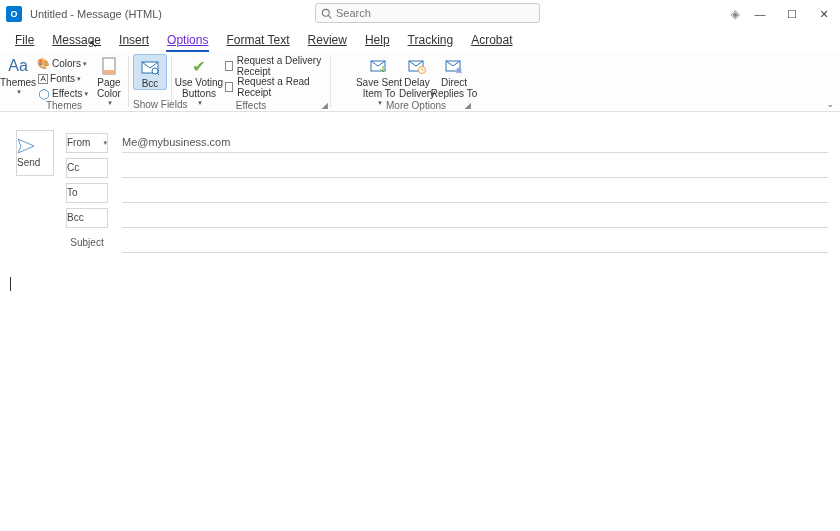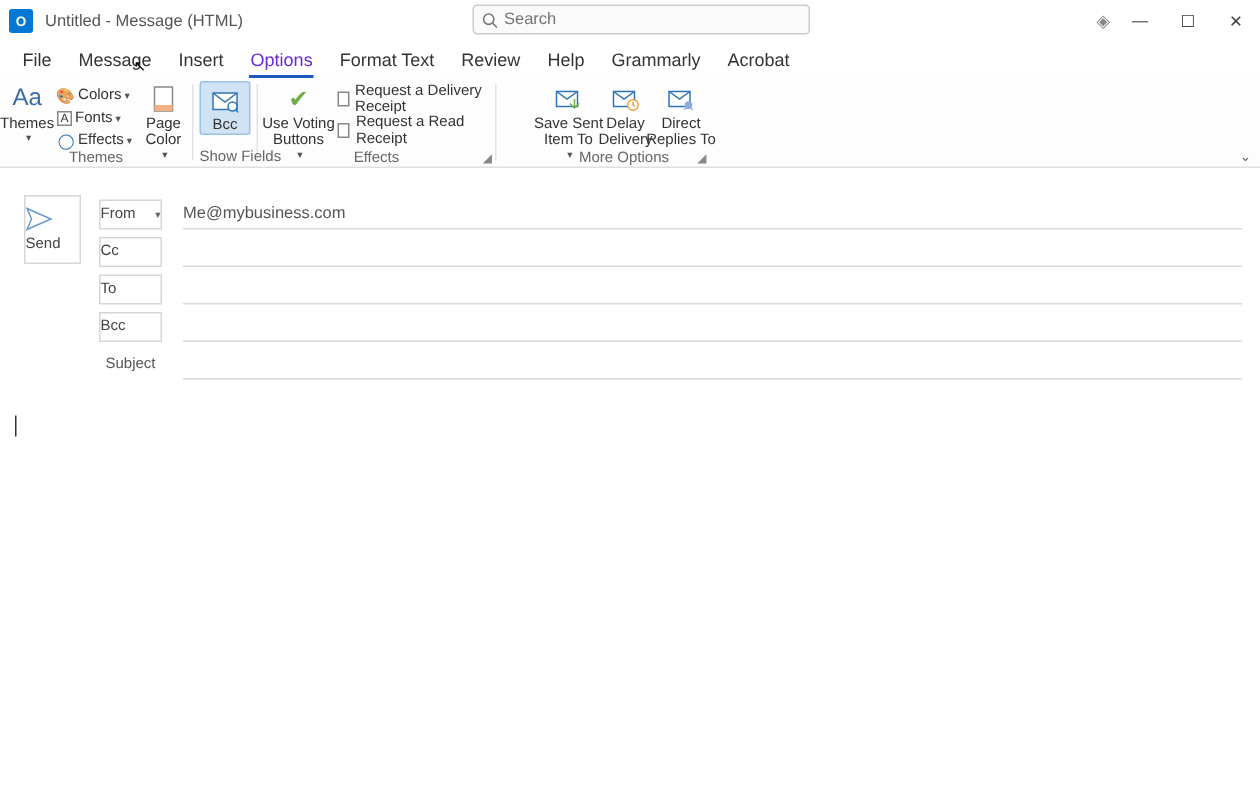--- a/index.html
+++ b/index.html
@@ -11,21 +11,21 @@
   .titlebar .title { margin-left: 8px; font-size: 11px; color: #555; }
   .searchwrap { position: absolute; left: 315px; top: 3px; width: 225px; height: 20px; border:1px solid #ccc; border-radius:3px; display:flex; align-items:center; background:#fafafa;}
   .searchwrap .sicon { width:20px; display:flex; align-items:center; justify-content:center; color:#666; font-size:11px;}
   .searchwrap input { border:none; outline:none; background:transparent; flex:1; font-size:11px; color:#444;}
   .win-controls { position:absolute; right:0; top:0; height:28px; display:flex; align-items:center;}
   .win-controls .wc { width:32px; height:28px; display:flex; align-items:center; justify-content:center; color:#444;}
   .diamond { position:absolute; right:100px; top:7px; color:#888; font-size:12px;}
 
   
   .menu { height: 24px; display:flex; align-items:flex-end; padding-left:6px; border-bottom:0; background:#fff;}
-  .menu .tab { padding: 4px 9px 5px; font-size: 12px; color:#333; position:relative;}
+  .menu .tab { padding: 4px 9px 5px; font-size: 12px; color:#333; position:relative;text-decoration:underline;}
   .menu .tab.active { color:#6d28d9; }
   .menu .tab.active::after { content:""; position:absolute; left:8px; right:8px; bottom:0; height:2px; background:#185abd;}
   .cursor-img { position:absolute; left:89px; top:38px; font-size:10px; color:#000; pointer-events:none;}
 
   
   .ribbon { height: 60px; display:flex; background:#fdfdfd; border-bottom:1px solid #e0e0e0; position:relative;}
   .group { display:flex; flex-direction:column; align-items:center; position:relative; padding:2px 4px 0;}
   .group .body { display:flex; align-items:flex-start; height:46px;}
   .group .label { font-size:10px; color:#666; height:12px; line-height:12px; text-align:center; width:100%;}
   .vsep { width:1px; background:#e3e3e3; margin:4px 0;}
@@ -80,21 +80,21 @@
 </div>
 
 <div class="menu">
   <div class="tab">File</div>
   <div class="tab">Message</div>
   <div class="tab">Insert</div>
   <div class="tab active">Options</div>
   <div class="tab">Format Text</div>
   <div class="tab">Review</div>
   <div class="tab">Help</div>
-  <div class="tab">Grammarly</div>
+  <div class="tab">Tracking</div>
   <div class="tab">Acrobat</div>
 </div>
 <div class="cursor-img">↖</div>
 
 <div class="ribbon">
 
   <div class="group" style="width:128px;">
     <div class="body">
       <div class="bigbtn caret" style="width:34px;">
         <span class="ic" style="color:#3a6ea5;">Aa</span>

